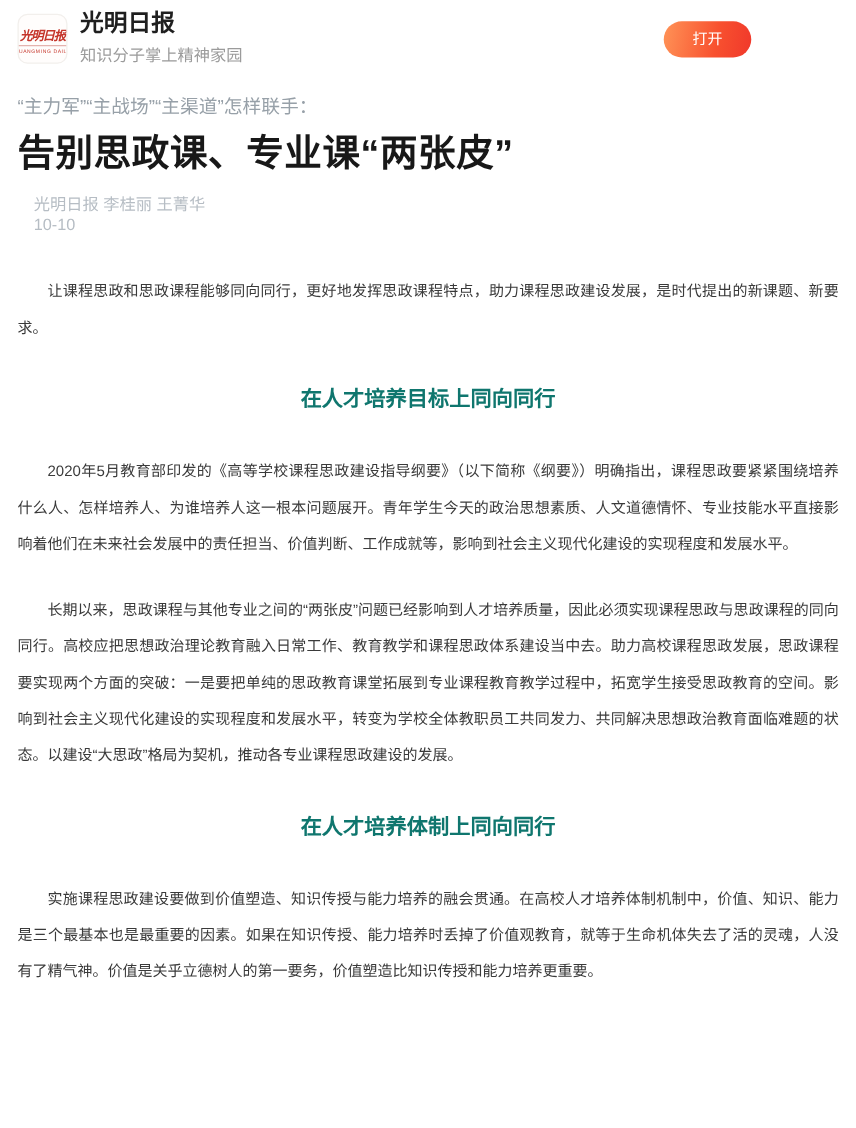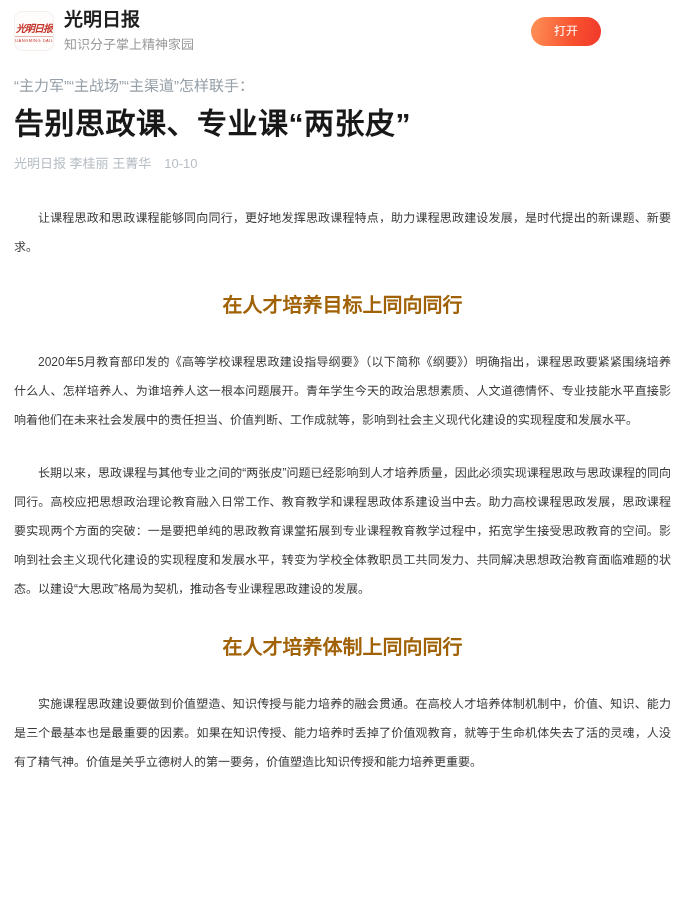--- a/index.html
+++ b/index.html
@@ -90,37 +90,38 @@
     font-weight: bold;
     color: #181818;
     letter-spacing: 0.5px;
   }
   .byline {
     margin-top: 14px;
     font-size: 13px;
     color: #b6bdc4;
     display: flex;
     align-items: baseline;
+    flex-direction: column;
   }
   .byline .date { margin-left: 13px; }
 
   .body-text { margin-top: 32px; }
   .para {
     font-size: 12px;
     line-height: 29px;
     color: #3a3a3a;
     text-indent: 2em;
     margin: 24px 0;
     text-align: justify;
   }
   .section-heading {
-    font-size: 20px;
+    font-size: 17px;
     line-height: 24px;
     font-weight: bold;
-    color: #a16207;
+    color: #0f766e;
     text-align: center;
     margin: 31px 0;
   }
 </style>
 </head>
 <body>
 
 <header class="app-banner">
   <div class="logo">
     <span class="logo-text">光明日报</span>

